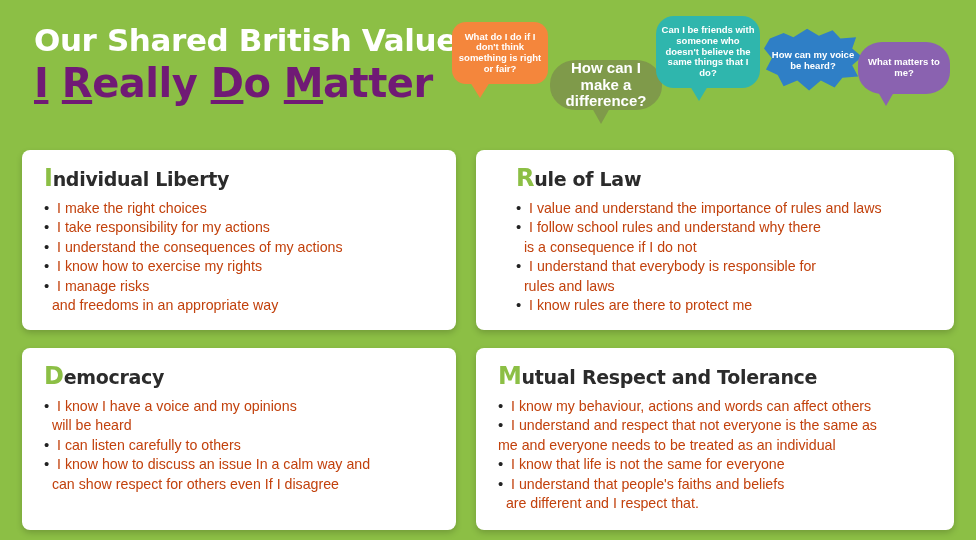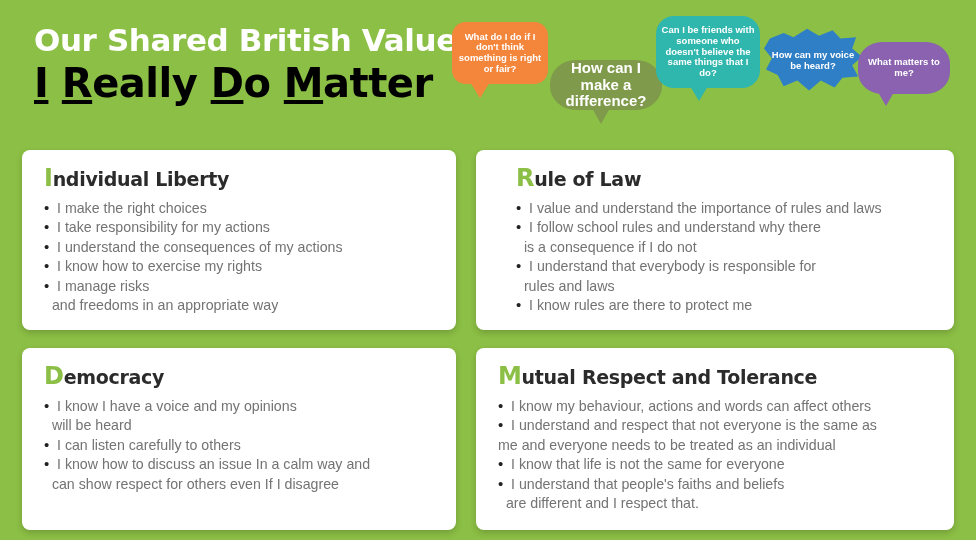--- a/index.html
+++ b/index.html
@@ -36,21 +36,21 @@
     letter-spacing: -0.4px;
     color: #ffffff;
     line-height: 1.05;
     white-space: nowrap;
   }
   .title-line2 {
     font-family: "DejaVu Sans", sans-serif;
     font-weight: bold;
     font-size: 40px;
     letter-spacing: -0.5px;
-    color: #000000;
+    color: #701a75;
     line-height: 1.1;
     margin-top: 4px;
     white-space: nowrap;
   }
   .title-line2 .u {
     text-decoration: underline;
     text-underline-offset: 3px;
   }
 
   
@@ -184,21 +184,21 @@
     color: #8cbf45;
     font-size: 24px;
   }
   .card-list {
     list-style: none;
     margin: 0;
     padding: 0;
   }
   .card-list li {
     font-size: 14.2px;
-    color: #737373;
+    color: #c2410c;
     line-height: 1.30;
     margin-bottom: 1px;
     padding-left: 13px;
     position: relative;
   }
   .card-list li::before {
     content: "\2022";
     position: absolute;
     left: 0;
     top: -1px;

